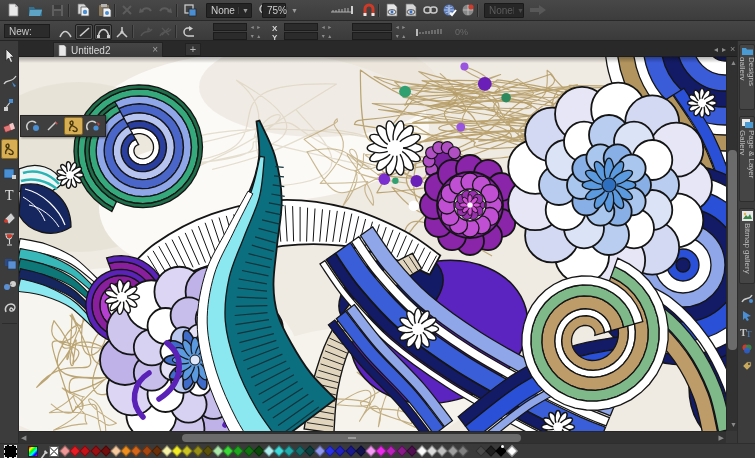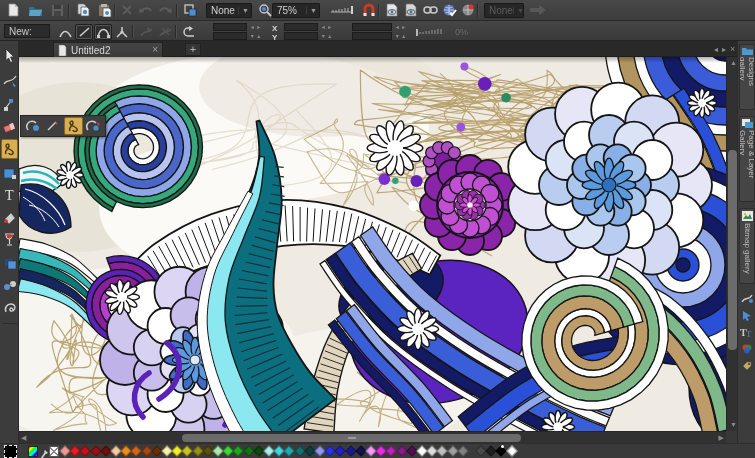--- a/index.html
+++ b/index.html
@@ -121,21 +121,21 @@
         <span>None</span>
         <span class="arr">▼</span>
       </div>
     <div class="ib" style="left:256px">
         <svg width="15" height="15">
           <circle cx="6" cy="6" r="4" fill="none" stroke="#c9c9c9" stroke-width="1.4"></circle>
           <circle cx="6" cy="6" r="2" fill="#4a8fd4"></circle>
           <path d="M9,9l4,4" stroke="#c9c9c9" stroke-width="1.8"></path>
         </svg>
       </div>
-    <div class="dd" style="left:272px;width:48px">
+    <div class="dd" style="left:262px;width:24px">
         <span>75%</span>
         <span class="arr">▼</span>
       </div>
     <div class="ib" style="left:330px;width:26px">
         <svg width="26" height="12">
           <path d="M1,8h20" stroke="#b0b0b0" stroke-width="1"></path>
           <path d="M3,8v-2M6,8v-2M9,8v-3M12,8v-3M15,8v-4M18,8v-4" stroke="#b0b0b0" stroke-width="1"></path>
           <rect x="21" y="2" width="2" height="8" fill="#d0d0d0"></rect>
         </svg>
       </div>

